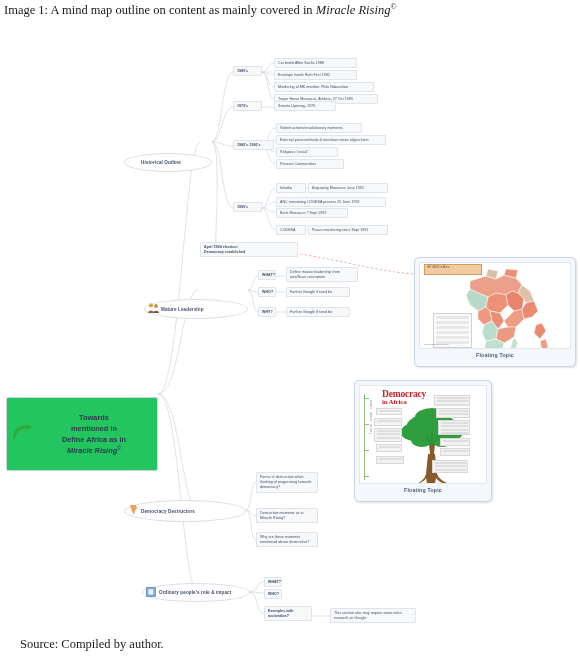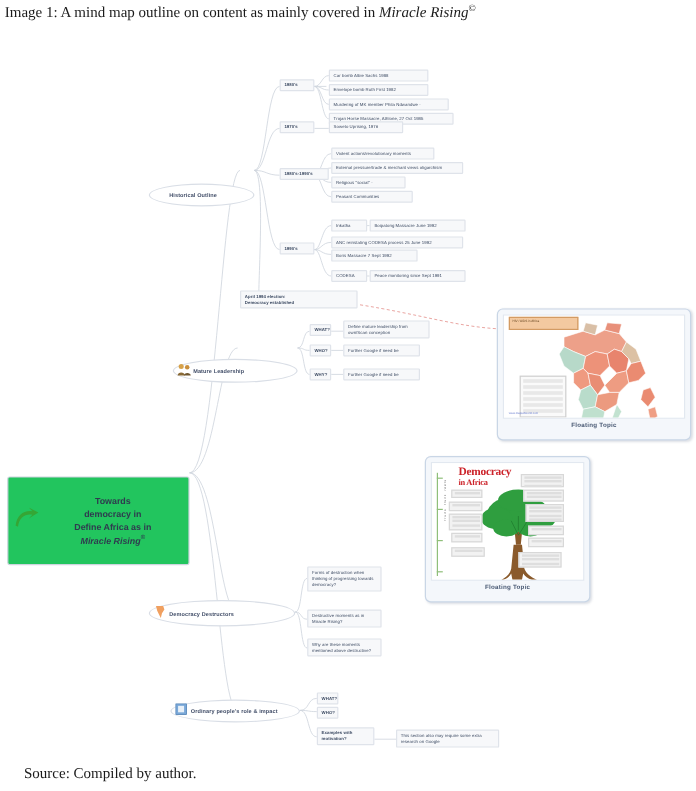--- a/index.html
+++ b/index.html
@@ -203,21 +203,21 @@
   </svg>
 
   <div class="root">
     <span class="arrow">
       <svg width="22" height="18" viewBox="0 0 22 18">
         <path d="M2 15 C 3 6 9 2 16 3 L13 0 L21 4 L13 9 L16 6 C 10 5 5 8 4 16 Z" fill="#35a635"></path>
       </svg>
     </span>
     <span class="rtxt">
       <span>Towards</span><br>
-      <span>democracy in</span><br>
+      <span>mentioned in</span><br>
       <span>Define Africa as in</span><br>
       <i>Miracle Rising</i><sup>©</sup>
     </span>
   </div>
 
   <div class="oval" style="left:124px;top:131px;width:88px;height:19px;">
     <span class="bico"></span>
     <span class="blab">Historical Outline</span>
   </div>
 

